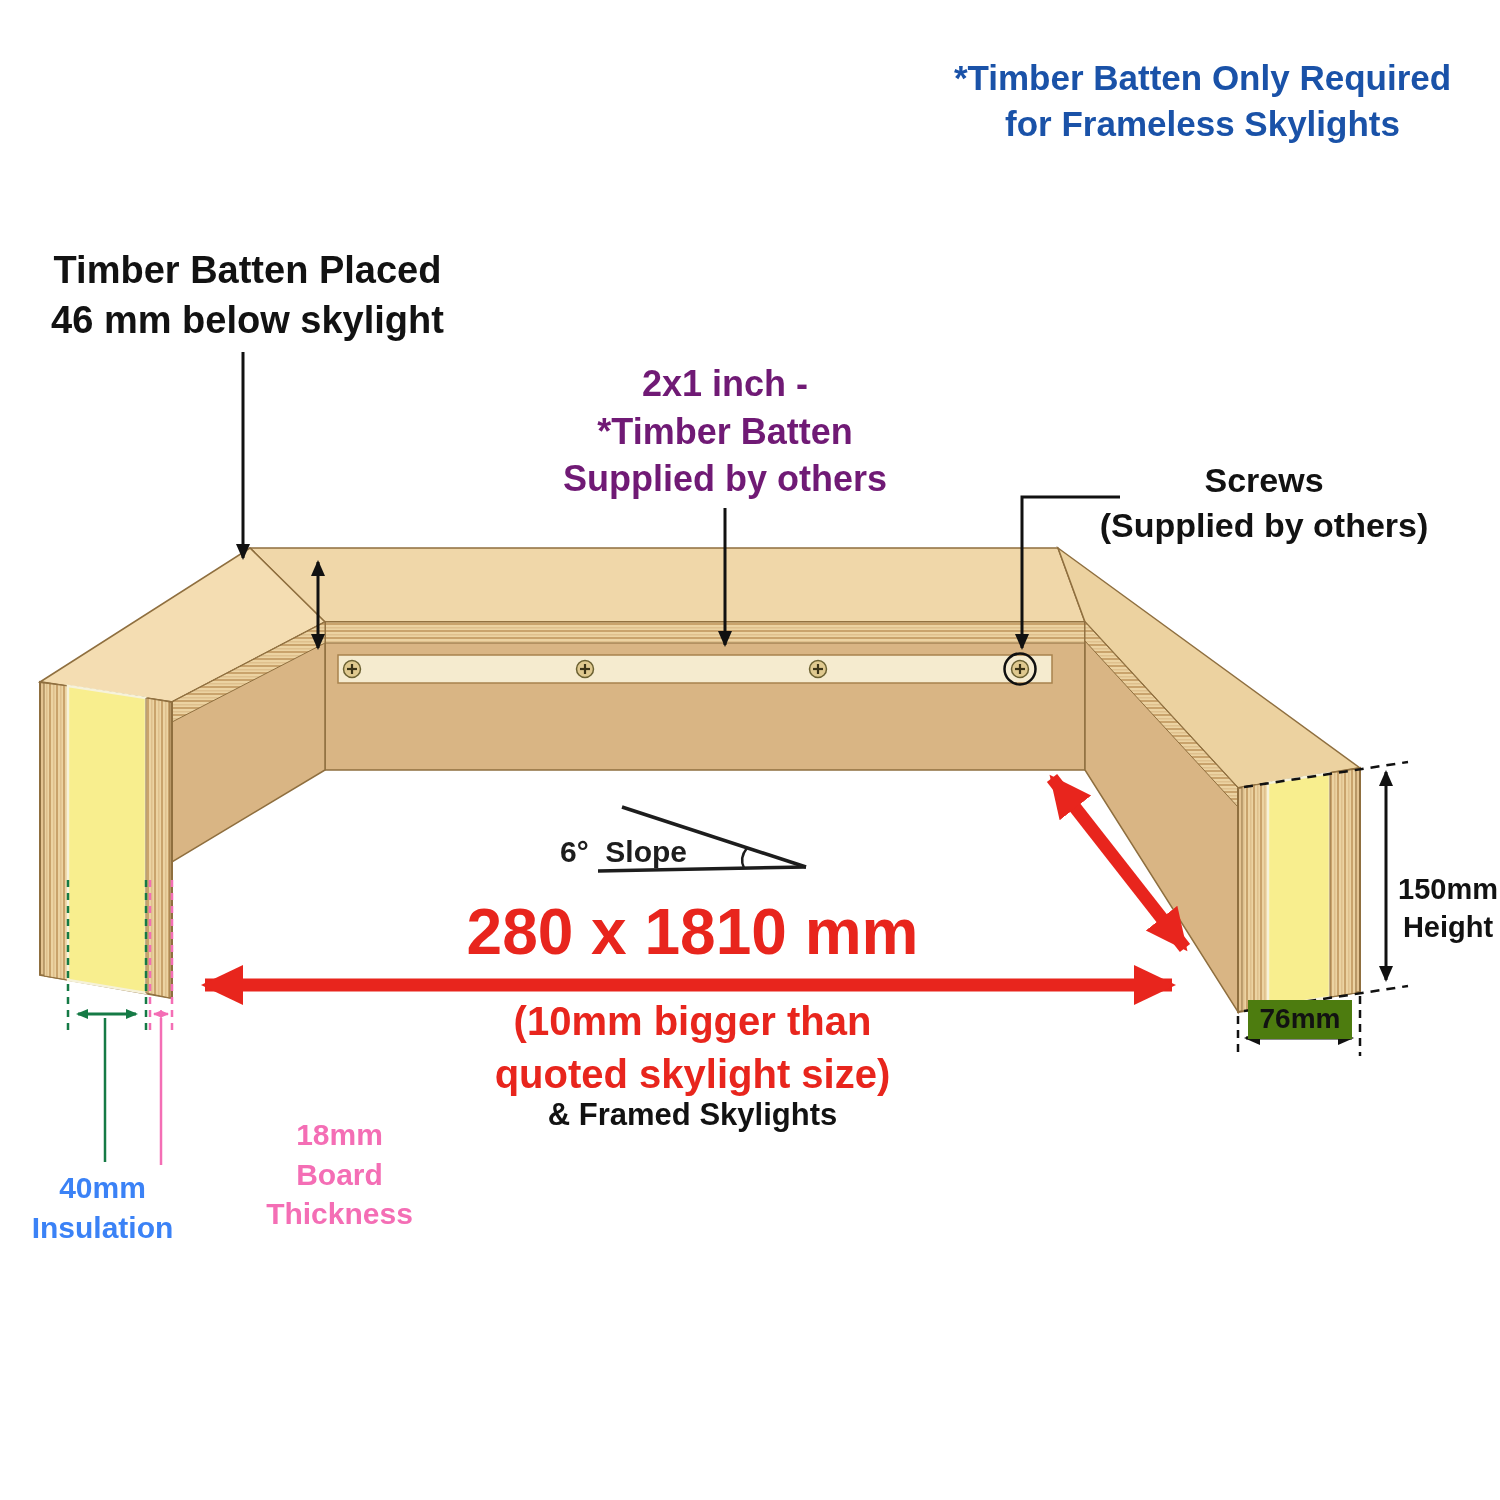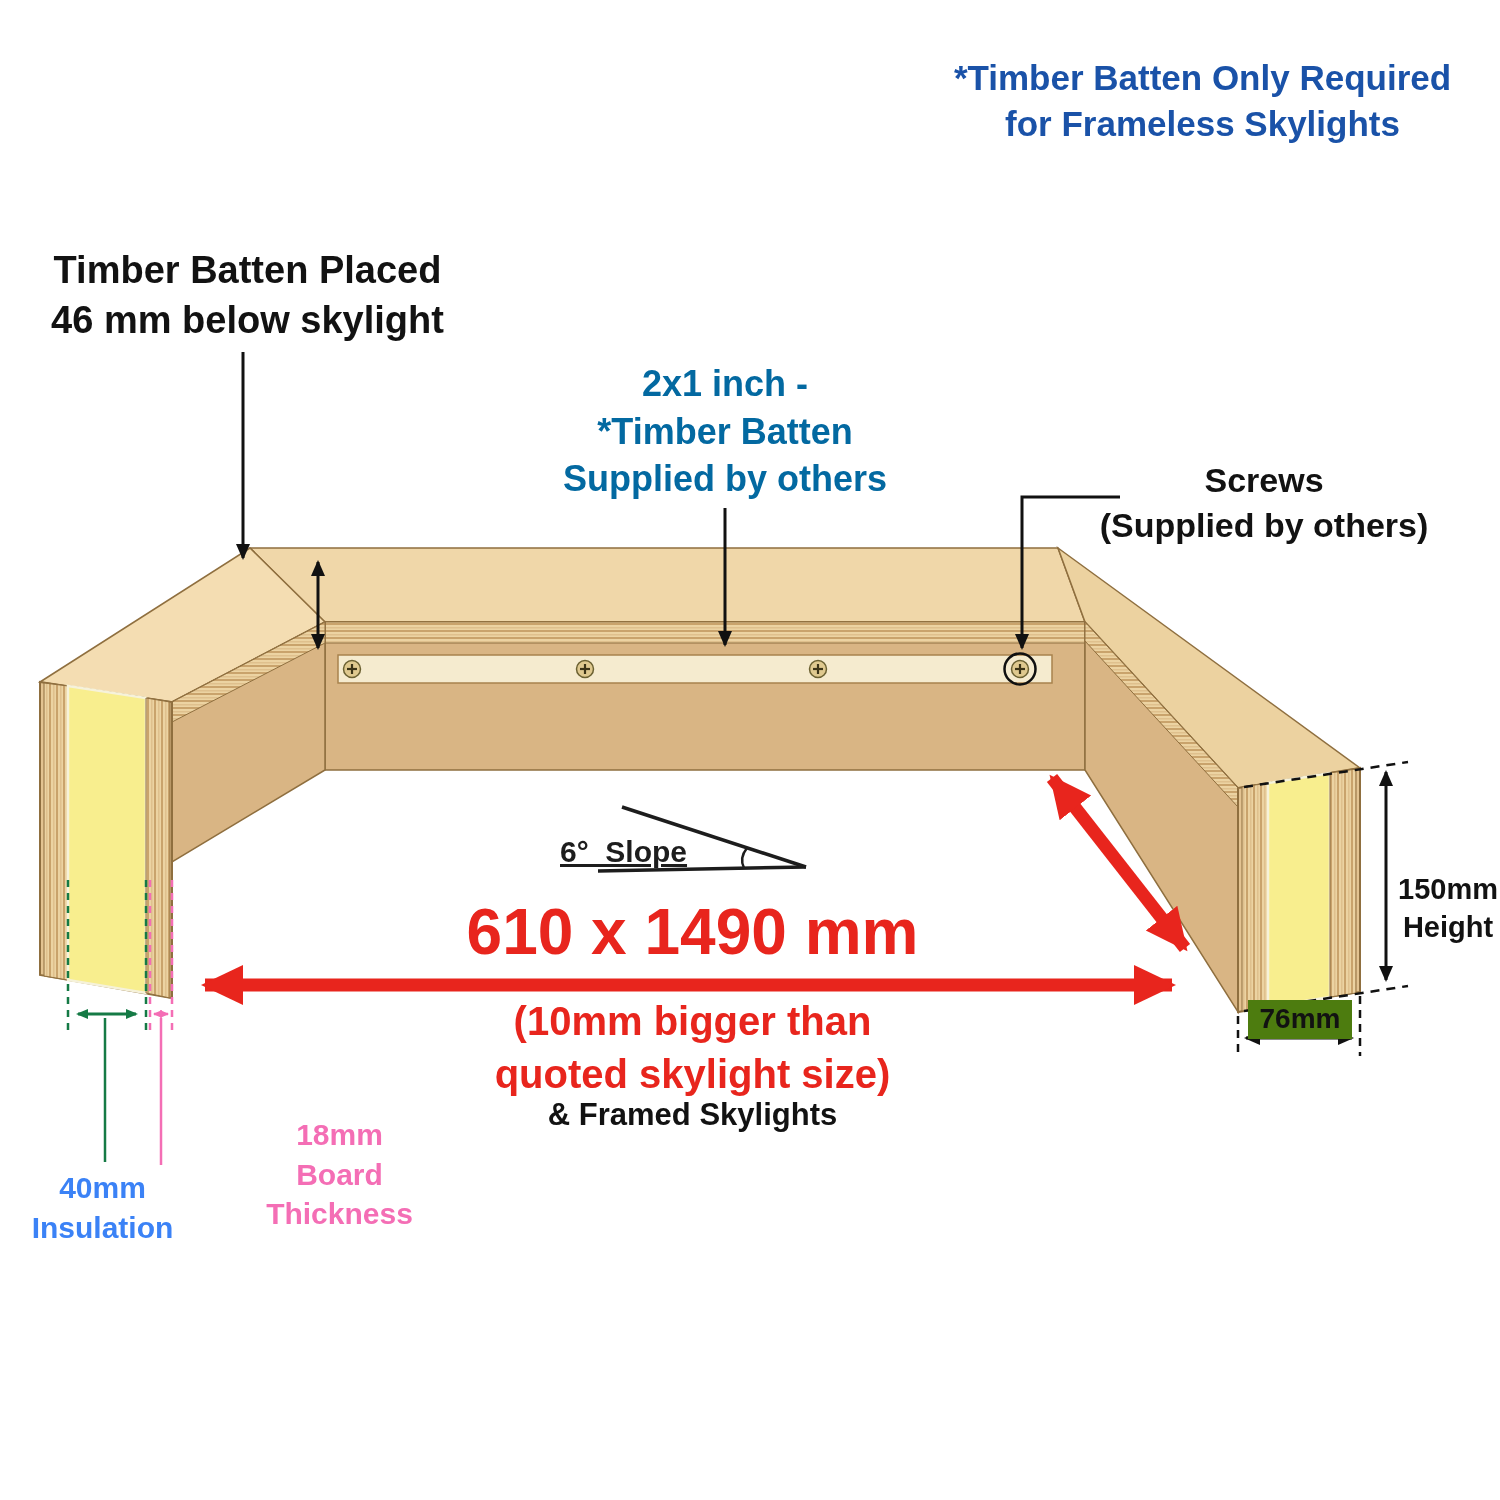--- a/index.html
+++ b/index.html
@@ -5,23 +5,23 @@
   html,body{margin:0;padding:0;background:#ffffff;}
   .canvas{
     position:relative;width:1500px;height:1500px;background:#ffffff;
     font-family:"Liberation Sans",sans-serif;overflow:hidden;padding-left:24px;
   }
   .drawing{position:absolute;left:0;top:0;width:1500px;height:1500px;}
   .label{position:absolute;font-weight:bold;text-align:center;line-height:1.32;}
   .label div{white-space:nowrap;}
   .note-top-right{left:930px;top:55px;width:545px;font-size:35px;color:#1a52a8;}
   .batten-placed{left:25px;top:245px;width:445px;font-size:38px;color:#121212;}
-  .timber-batten{left:510px;top:360px;width:430px;font-size:36px;color:#0369a1;}
+  .timber-batten{left:510px;top:360px;width:430px;font-size:36px;color:#701a75;}
   .screws-label{left:1064px;top:458px;width:400px;font-size:34px;color:#121212;}
-  .slope-label{left:560px;top:832px;font-size:30px;color:#1d1d1d;white-space:pre;text-align:right;text-decoration:underline;}
+  .slope-label{left:560px;top:832px;font-size:30px;color:#1d1d1d;white-space:pre;text-align:right;}
   .size-main{left:420px;top:890px;width:545px;font-size:64px;color:#e8251d;}
   .size-note{left:420px;top:995px;width:545px;font-size:40px;color:#e8251d;}
   .compatible{left:420px;top:1095px;width:545px;font-size:31px;color:#121212;}
   .height-label{left:1396px;top:870px;width:104px;font-size:29px;color:#121212;}
   .w76-label{left:1248px;top:1000px;width:104px;font-size:28px;color:#121212;background:#4d7c0f;padding:1px 0;}
   .insulation-label{left:15px;top:1168px;width:175px;font-size:30px;color:#3b82f6;}
   .board-label{left:252px;top:1115px;width:175px;font-size:30px;color:#f46eb5;}
 </style>
 </head>
 <body>
@@ -160,21 +160,21 @@
     <div>Supplied by others</div>
   </div>
 
   <div class="label screws-label">
     <div>Screws</div>
     <div>(Supplied by others)</div>
   </div>
 
   <div class="label slope-label">6°  Slope</div>
 
-  <div class="label size-main">610 x 1490 mm</div>
+  <div class="label size-main">280 x 1810 mm</div>
 
   <div class="label size-note">
     <div>(10mm bigger than</div>
     <div>quoted skylight size)</div>
   </div>
 
   <div class="label compatible">
     <div>&amp; Framed Skylights</div>
   </div>
 

